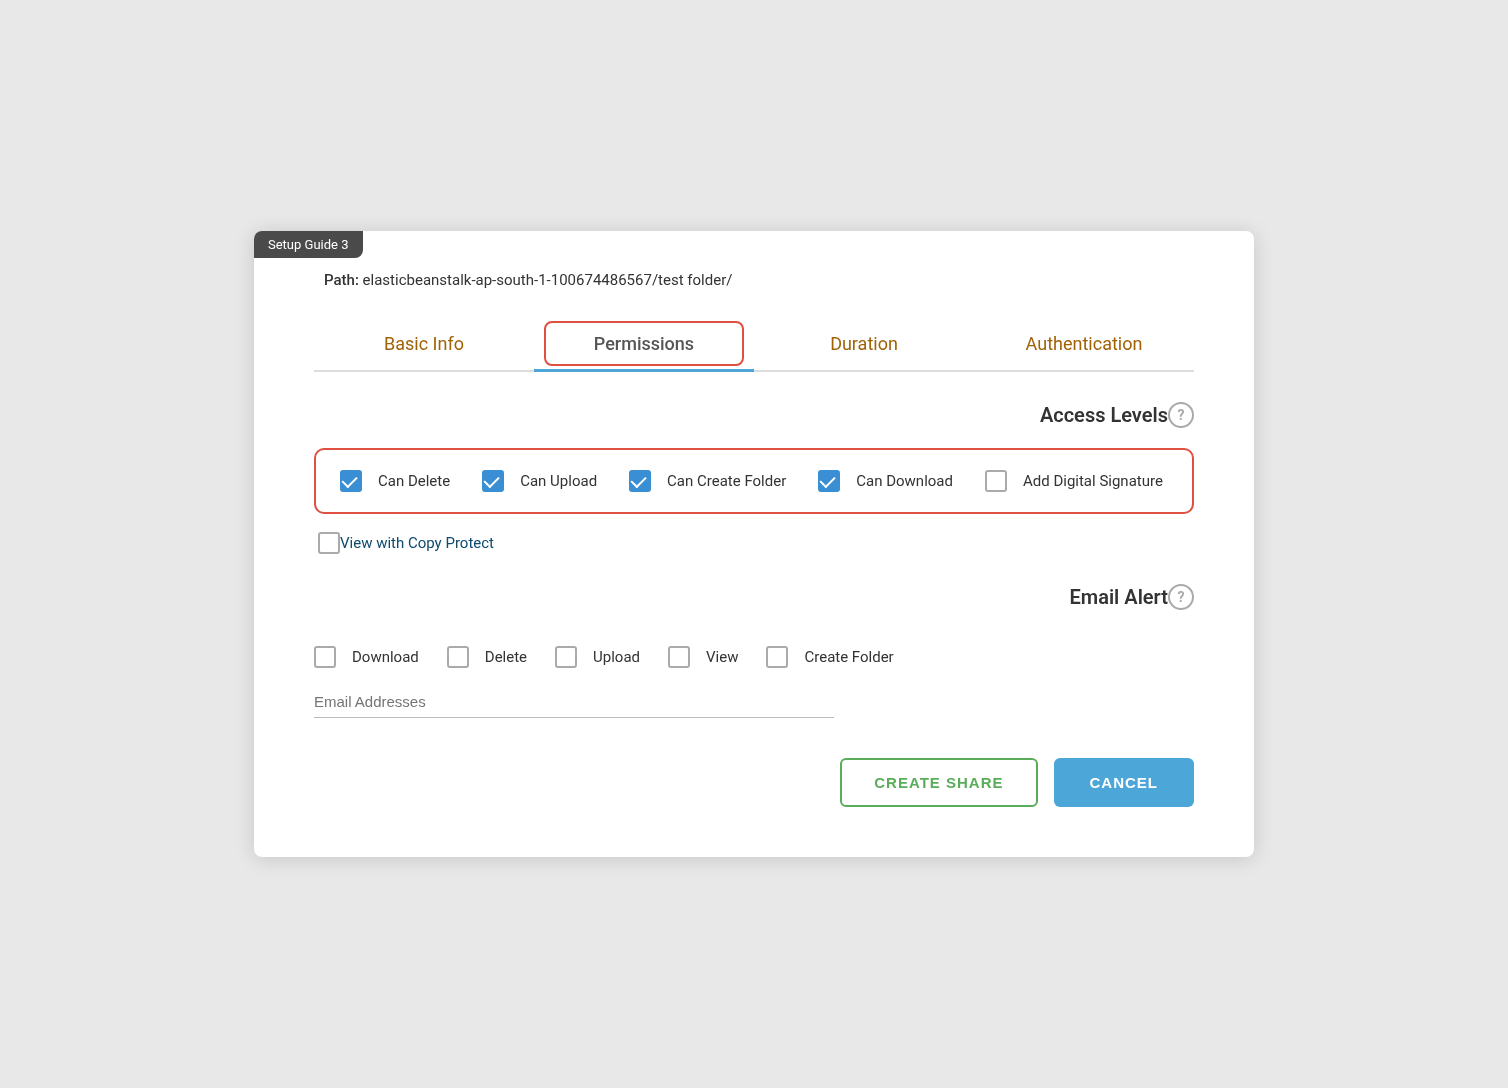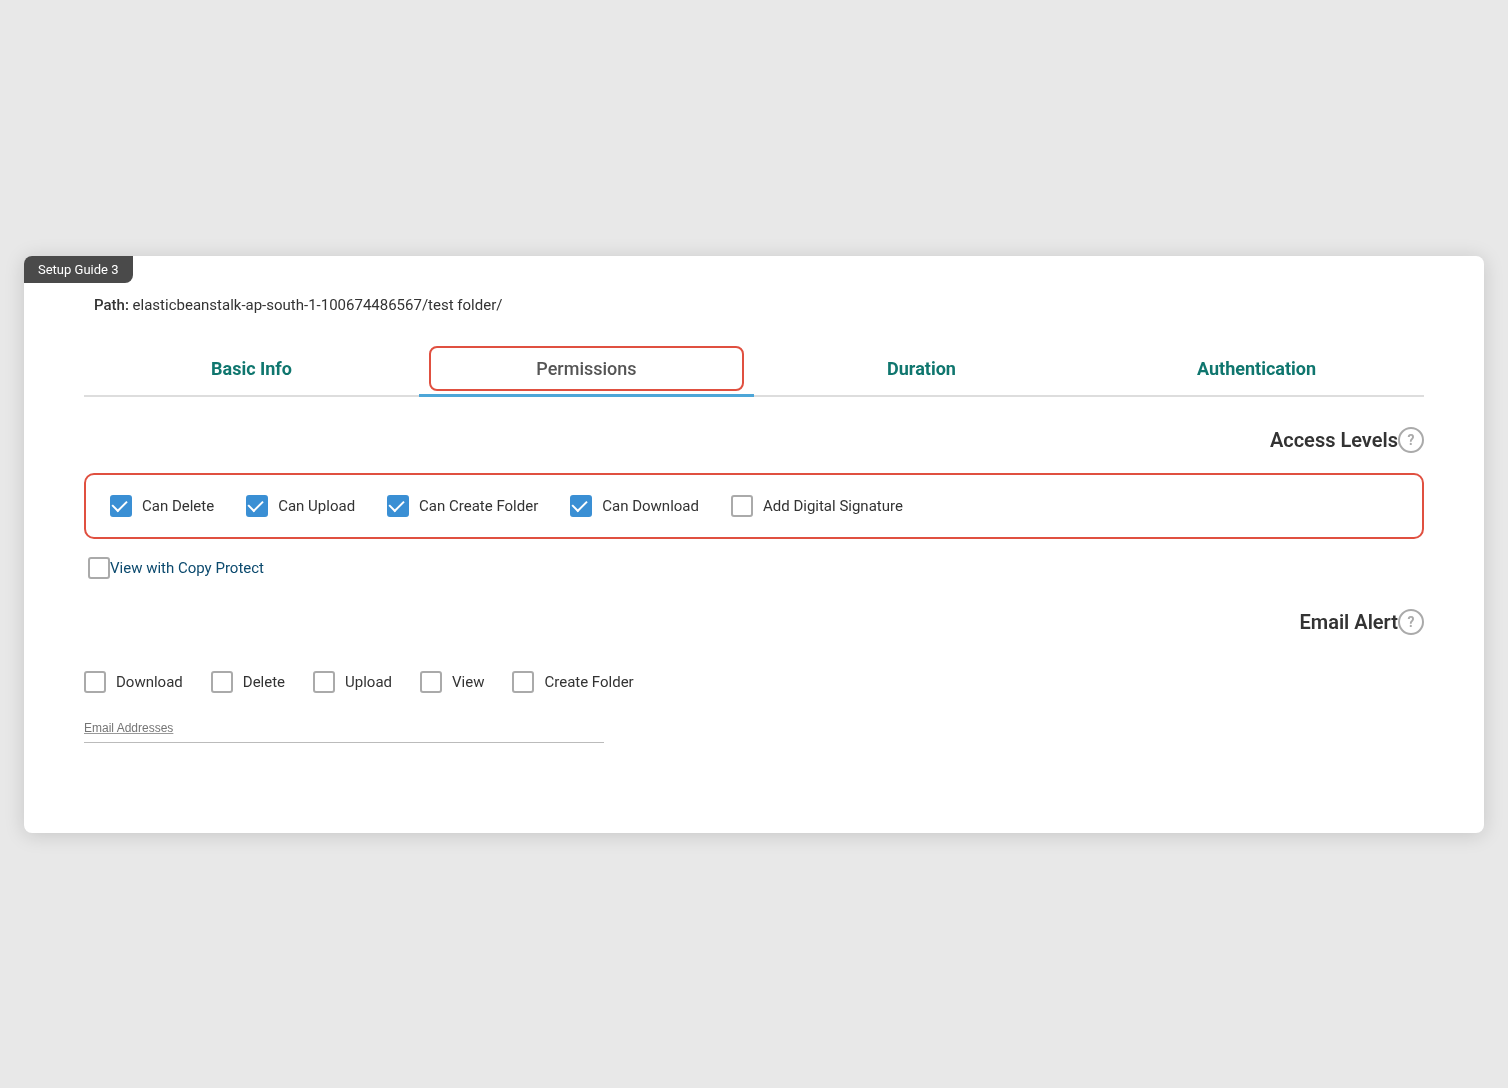--- a/index.html
+++ b/index.html
@@ -8,21 +8,21 @@
       font-family: -apple-system, BlinkMacSystemFont, 'Segoe UI', Roboto, sans-serif;
       display: flex;
       align-items: center;
       justify-content: center;
       min-height: 100vh;
       padding: 20px;
     }
     .modal-container {
       background: #fff;
       border-radius: 8px;
-      width: 1460px;
+      width: 1000px;
       max-width: 100%;
       padding: 40px 60px 50px 60px;
       position: relative;
       box-shadow: 0 2px 20px rgba(0,0,0,0.15);
     }
     .setup-guide-badge {
       position: absolute;
       top: 0;
       left: 0;
       background: #4a4a4a;
@@ -53,24 +53,24 @@
     .tabs {
       display: flex;
       border-bottom: 2px solid #ddd;
       margin-bottom: 30px;
     }
     .tab {
       flex: 1;
       text-align: center;
       padding: 16px 10px;
       font-size: 18px;
-      color: #0f766e;
+      color: #a16207;
       cursor: pointer;
       position: relative;
-      font-weight: 700;
+      font-weight: 400;
     }
     .tab.active {
       color: #555;
       font-weight: 500;
     }
     .tab.active::after {
       content: '';
       position: absolute;
       bottom: -2px;
       left: 0;
@@ -120,21 +120,21 @@
       padding: 20px 24px;
       display: flex;
       align-items: center;
       gap: 32px;
       margin-bottom: 18px;
       flex-wrap: wrap;
     }
     .checkbox-item {
       display: flex;
       align-items: center;
-      gap: 10px;
+      gap: 16px;
       font-size: 15px;
       color: #333;
       cursor: pointer;
     }
     .checkbox-box {
       width: 22px;
       height: 22px;
       border: 2px solid #aaa;
       border-radius: 3px;
       display: flex;
@@ -180,25 +180,24 @@
     
     .email-input-wrapper {
       border-bottom: 1px solid #bbb;
       padding-bottom: 6px;
       margin-bottom: 40px;
       width: 520px;
     }
     .email-input {
       border: none;
       outline: none;
-      font-size: 12px;
+      font-size: 15px;
       color: #999;
       width: 100%;
       background: transparent;
-      text-decoration: underline;
     }
     
     .footer-buttons {
       display: flex;
       justify-content: flex-end;
       gap: 16px;
       margin-top: 20px;
     }
     .btn-create-share {
       border: 2px solid #5aad5a;
@@ -333,14 +332,18 @@
       </label>
 
     </div>
 
     <div class="email-input-wrapper">
       <input class="email-input" type="text" placeholder="Email Addresses" style="">
     </div>
 
   </div>
 
+  <div class="footer-buttons">
+    <button class="btn-create-share">CREATE SHARE</button>
+    <button class="btn-cancel">CANCEL</button>
+  </div>
 
 </div>
 
 </body></html>

